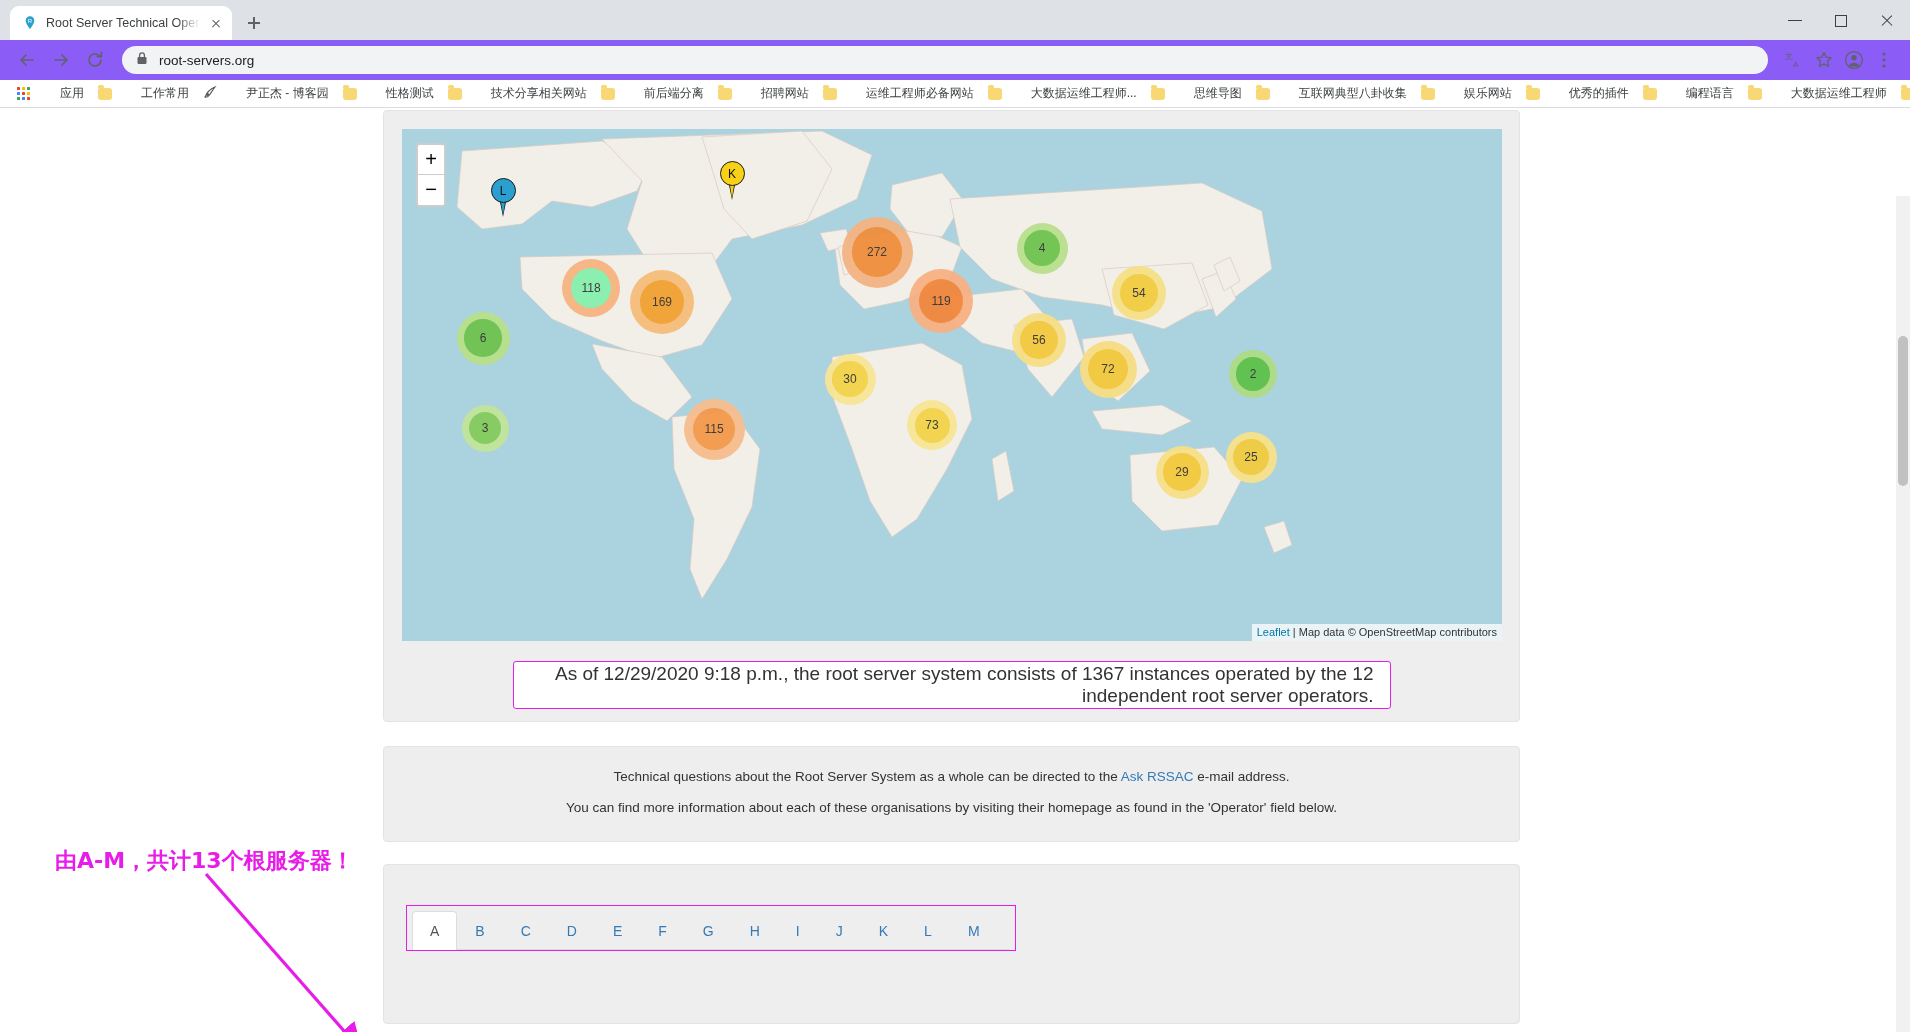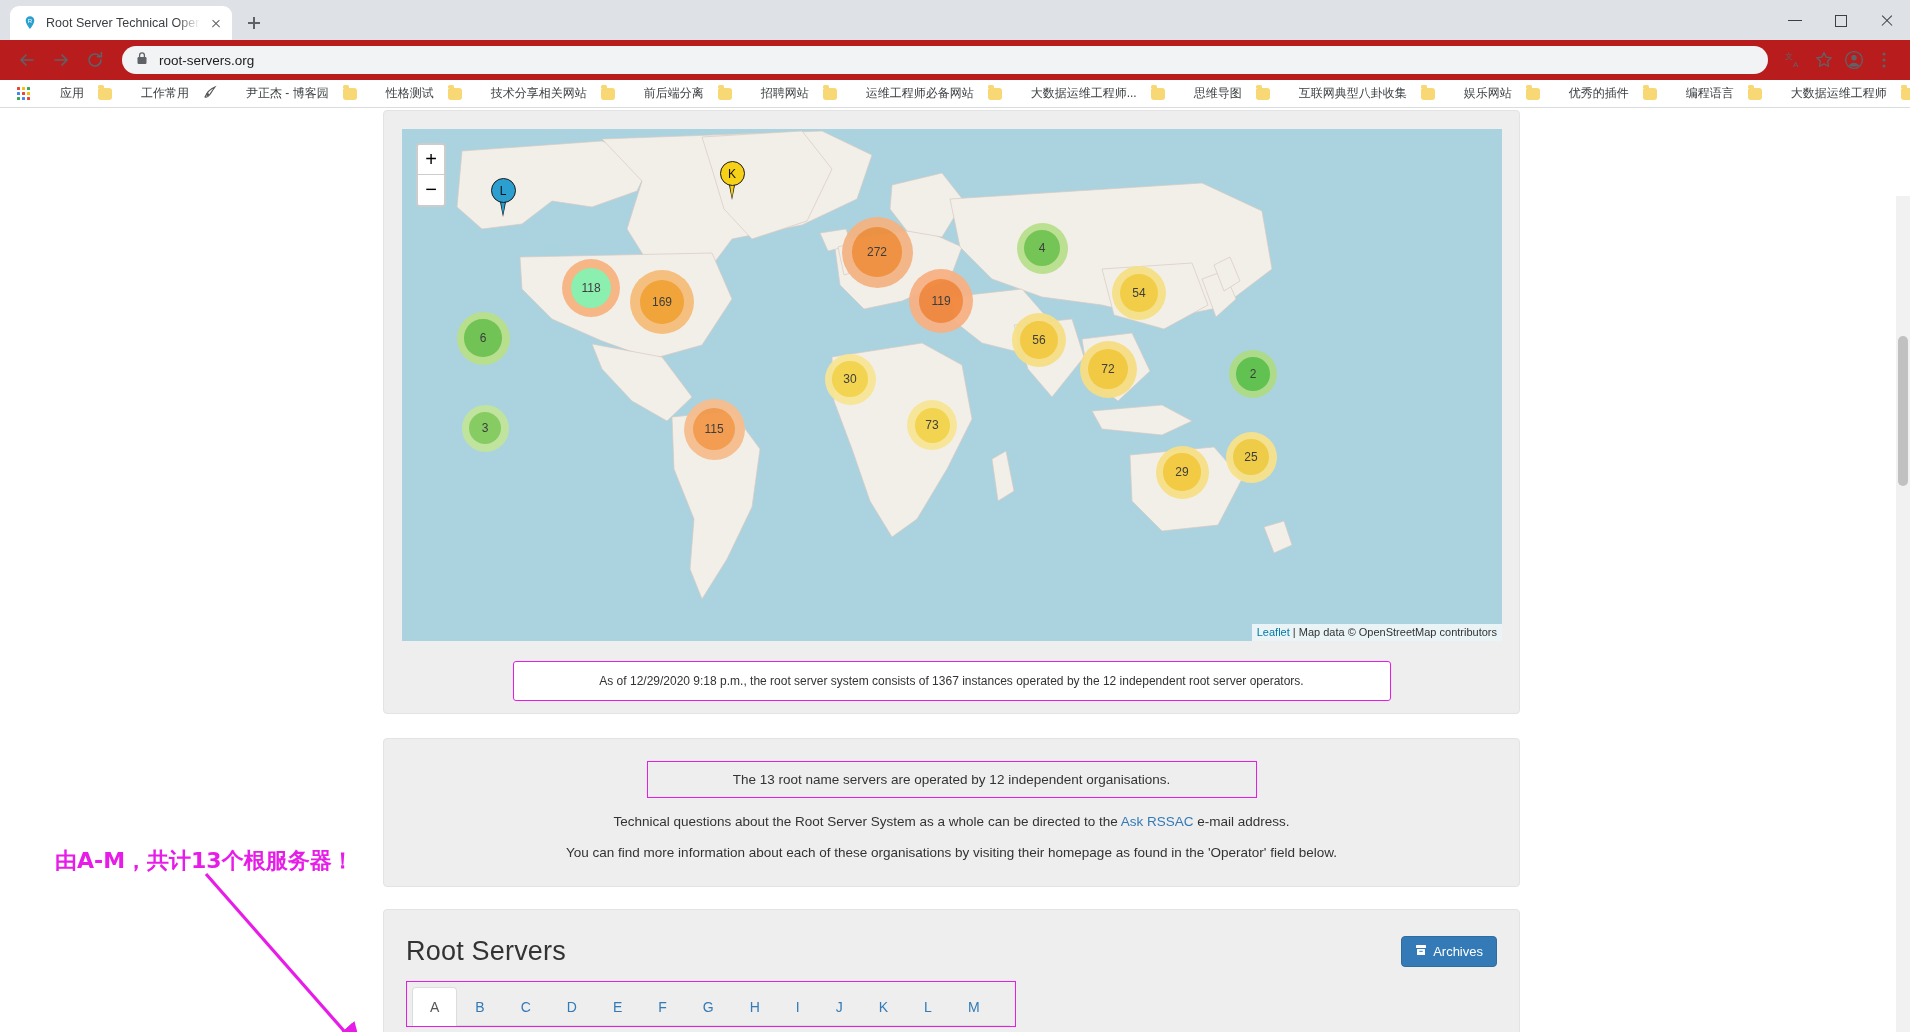--- a/index.html
+++ b/index.html
@@ -53,21 +53,21 @@
   .wc i { position: absolute; background:#3c4043; }
   .wc-min i { left:16px; top:16px; width:14px; height:1.3px; }
   .wc-max i { left:17px; top:11px; width:12px; height:12px; background:transparent; border:1.3px solid #3c4043; }
   .wc-close i:nth-child(1), .wc-close i:nth-child(2) {
     left:16px; top:16px; width:14px; height:1.3px;
   }
   .wc-close i:nth-child(1){ transform: rotate(45deg); }
   .wc-close i:nth-child(2){ transform: rotate(-45deg); }
 
   .toolbar {
-    height: 40px; background: #b91c1c; display: flex; align-items: center;
+    height: 40px; background: #8b5cf6; display: flex; align-items: center;
     padding: 0 12px; gap: 4px;
   }
   .navbtn { width: 30px; height: 30px; position: relative; cursor: pointer; flex:0 0 30px; }
   .navbtn svg { position:absolute; left:5px; top:5px; }
   .omnibox {
     flex: 1; height: 28px; background: #f1f3f4; border-radius: 14px;
     display: flex; align-items: center; padding: 0 14px; gap: 11px;
     margin: 0 8px; min-width: 0;
   }
   .omni-url { font-size: 13.5px; color: #202124; white-space: nowrap; }
@@ -153,22 +153,22 @@
 
   .attrib {
     position: absolute; right: 0; bottom: 0; z-index: 50;
     background: rgba(255,255,255,0.75); padding: 0 5px;
     font-size: 11px; color: #333; line-height: 17px;
   }
   .attrib a { color: #0078A8; text-decoration: none; }
 
   .status-banner {
     margin: 20px auto 0; width: 878px; border: 1.7px solid #e81ce8;
-    background: #fff; border-radius: 3px; padding: 12px 16px;
-    font-size: 12px; color: #333; text-align: center;
+    background: #fff; border-radius: 3px; padding: 1px 16px;
+    font-size: 19px; color: #333; text-align: right;
   }
 
   
   .info-card { margin-top: 24px; padding: 22px 18px 26px; text-align: center; }
   .info-box {
     margin: 0 auto 16px; width: 610px; border: 1.7px solid #e81ce8;
     background: #eeeeee; padding: 10px 14px; font-size: 13.5px; color: #333;
   }
   .info-line { font-size: 13.5px; color: #333; margin-bottom: 16px; }
   .info-line:last-child { margin-bottom: 0; }
@@ -522,41 +522,27 @@
 
           <div class="attrib">
             <a>Leaflet</a><span> | Map data © OpenStreetMap contributors</span>
           </div>
         </div>
 
         <div class="status-banner">As of 12/29/2020 9:18 p.m., the root server system consists of 1367 instances operated by the 12 independent root server operators.</div>
       </div>
 
       <div class="card info-card">
-        <div class="info-box">The 13 root name servers are operated by 12 independent organisations.</div>
         <div class="info-line">
           <span>Technical questions about the Root Server System as a whole can be directed to the </span><a>Ask RSSAC</a><span> e-mail address.</span>
         </div>
         <div class="info-line">You can find more information about each of these organisations by visiting their homepage as found in the 'Operator' field below.</div>
       </div>
 
       <div class="card rs-card">
-        <div class="rs-head">
-          <div class="rs-title">Root Servers</div>
-          <div class="archives-btn">
-            <span>
-              <svg width="12" height="12" viewBox="0 0 12 12">
-                  <rect x="1" y="1" width="10" height="3" rx="0.5" fill="#fff"></rect>
-                  <rect x="2" y="5" width="8" height="6" rx="0.5" fill="#fff"></rect>
-                  <rect x="4.3" y="6.8" width="3.4" height="1" fill="#337ab7"></rect>
-                </svg>
-            </span>
-            <span>Archives</span>
-          </div>
-        </div>
 
         <div class="tabs-wrap">
           <div class="tabs" id="rs-tabs">
               <div class="rstab active">A</div>
               <div class="rstab">B</div>
               <div class="rstab">C</div>
               <div class="rstab">D</div>
               <div class="rstab">E</div>
               <div class="rstab">F</div>
               <div class="rstab">G</div>

